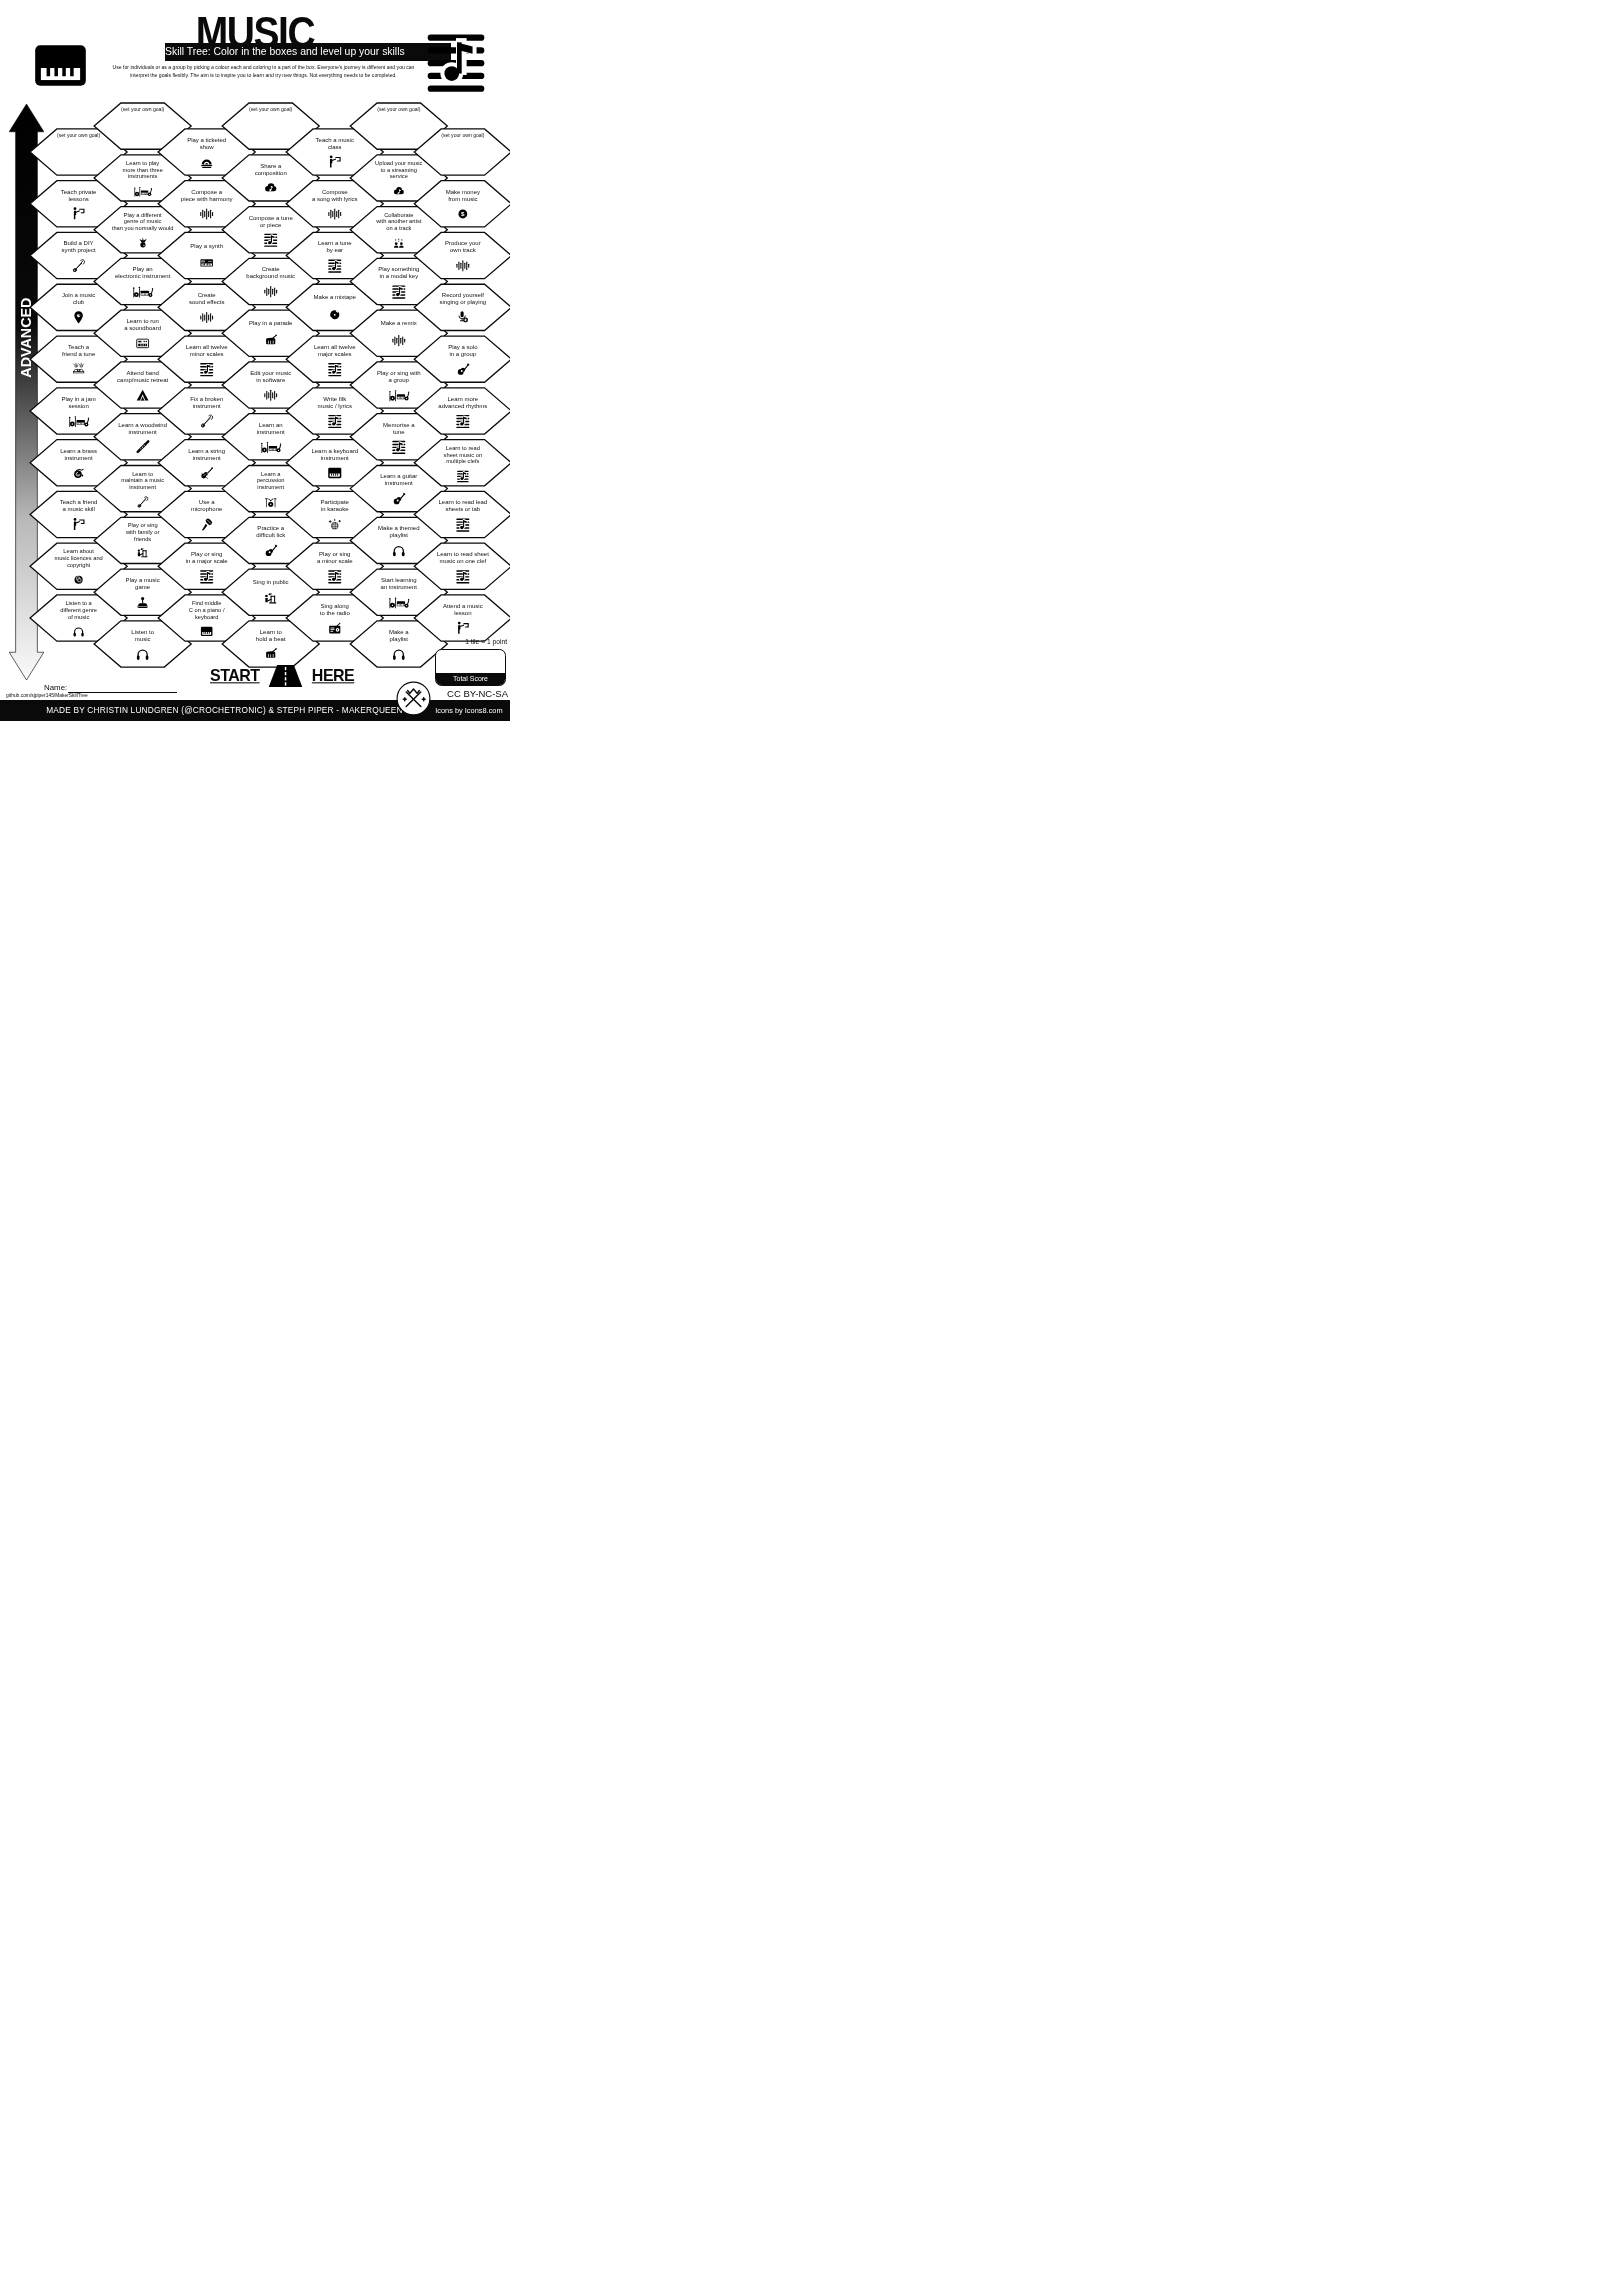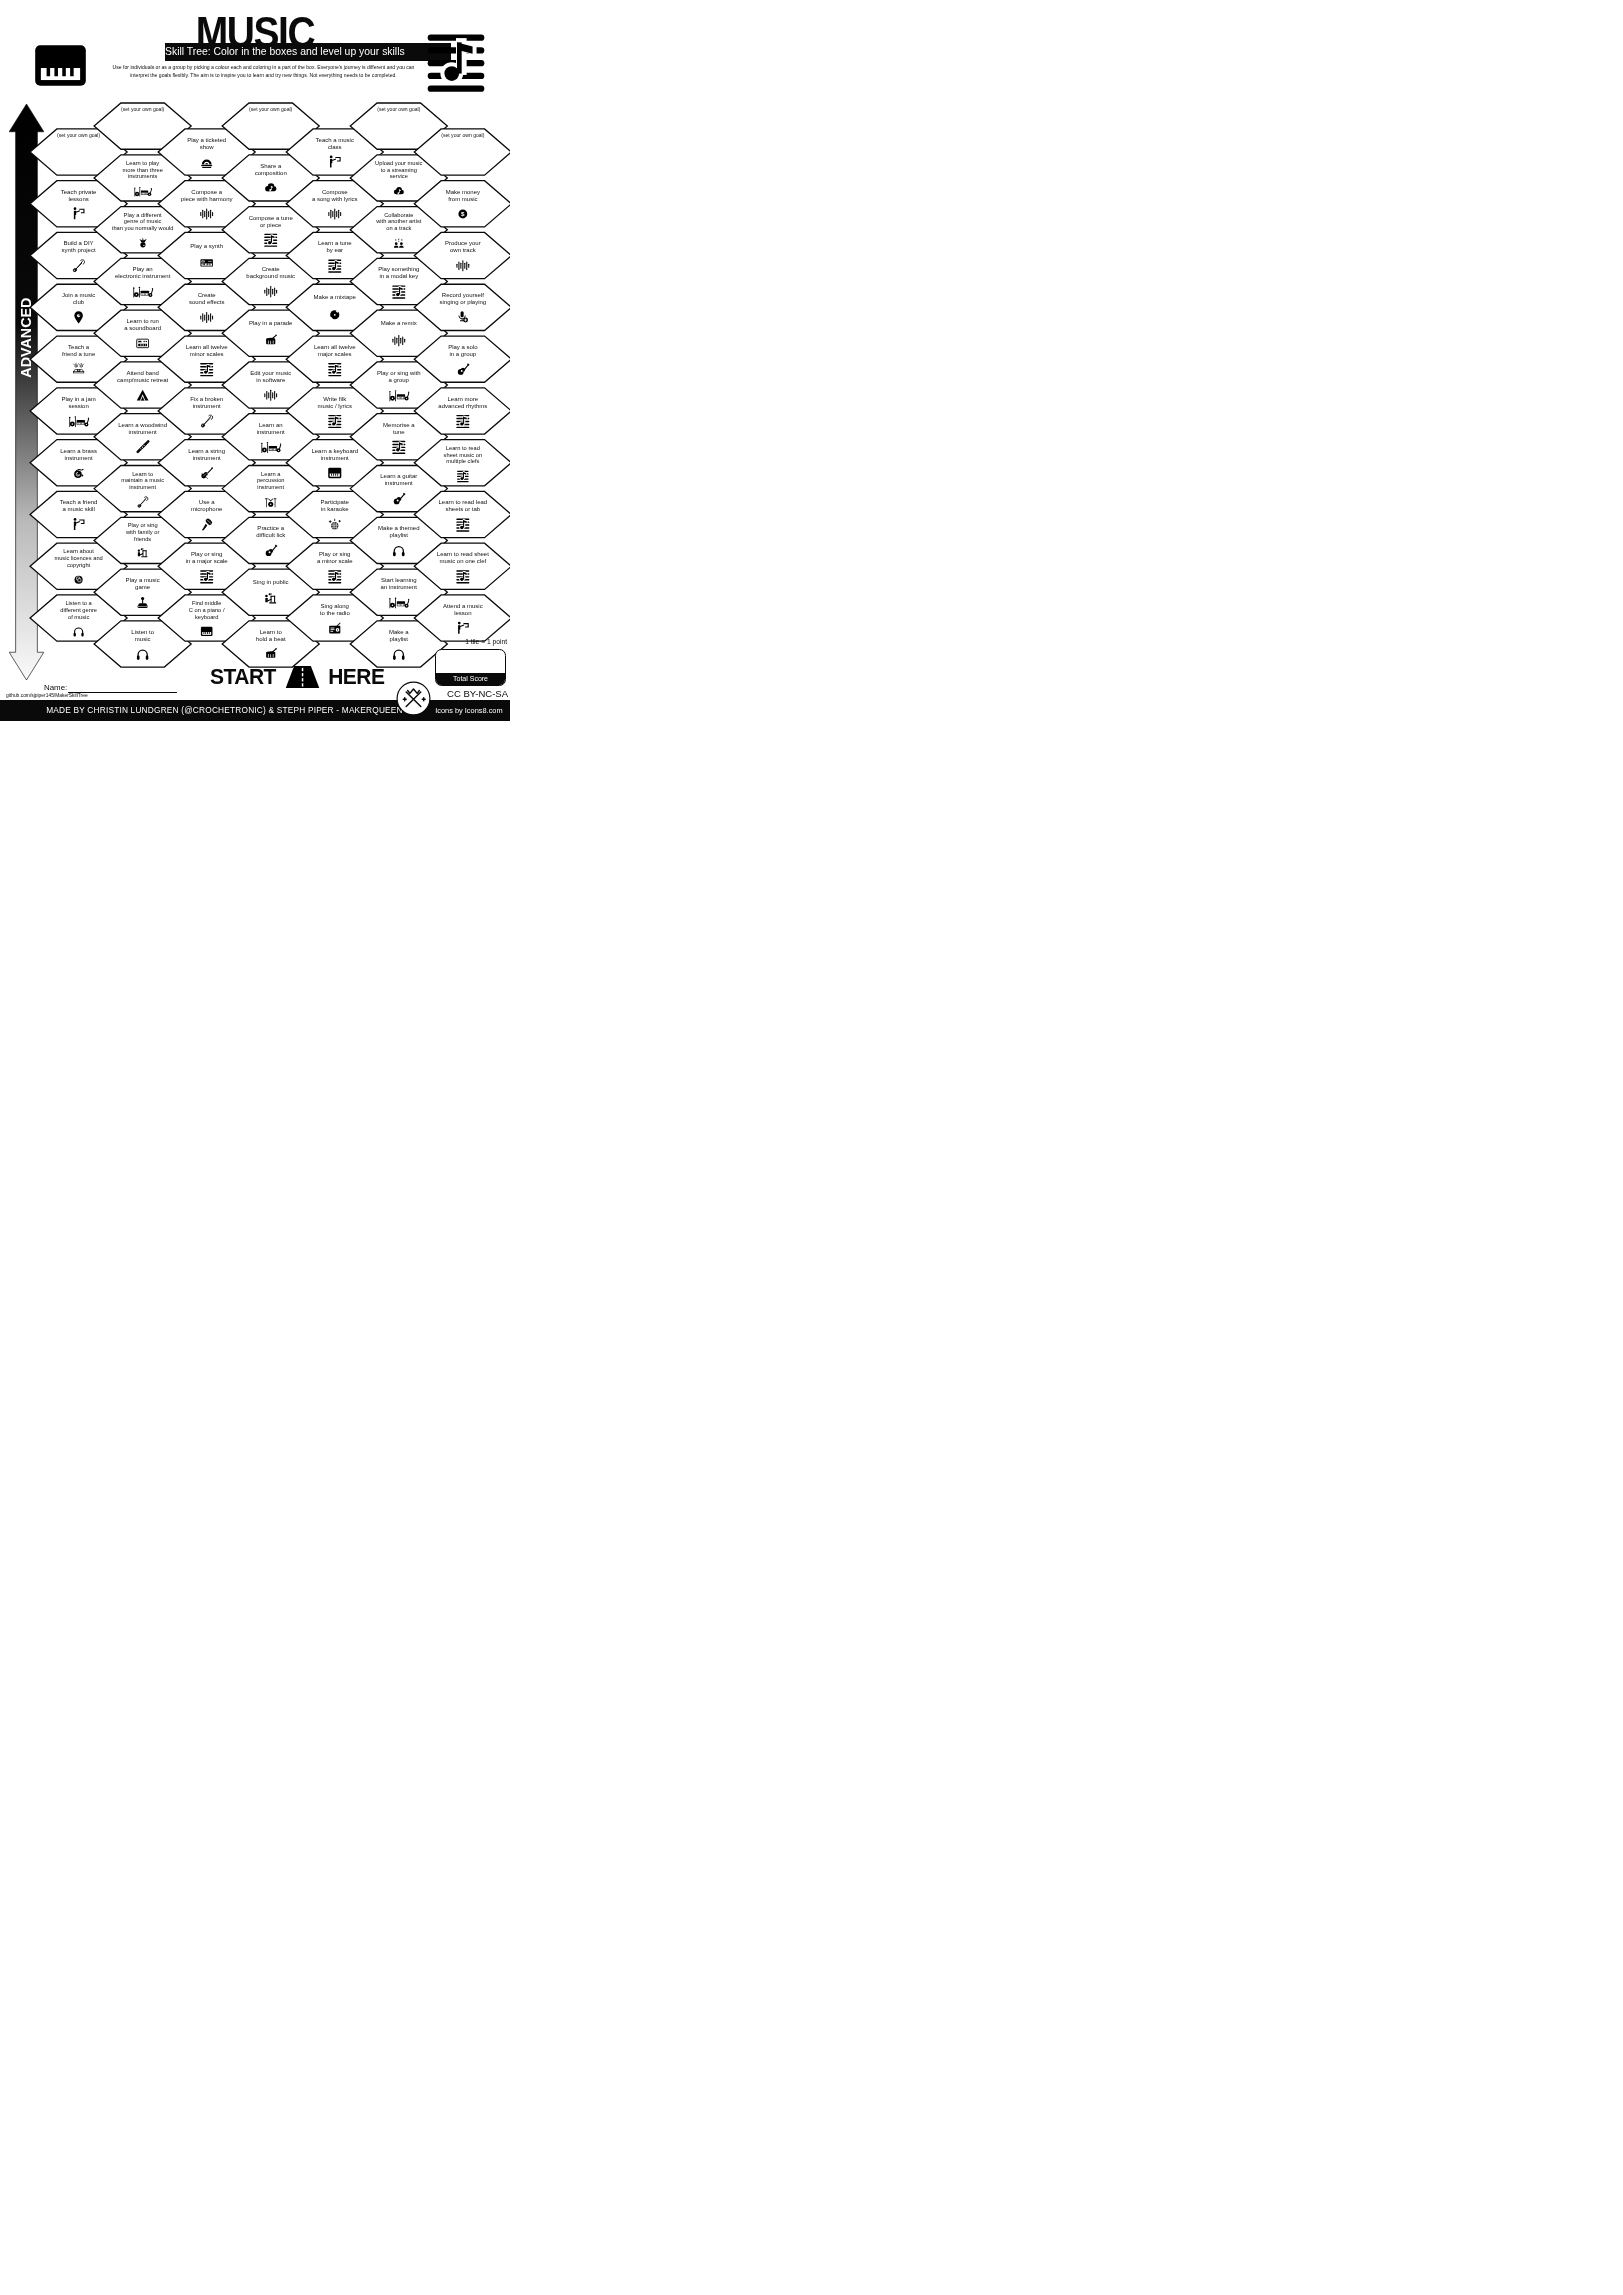--- a/index.html
+++ b/index.html
@@ -9,21 +9,21 @@
   #title{left:0;right:0;top:9.3px;text-align:center;font-weight:bold;
          font-size:39px;letter-spacing:-1.4px;transform:scaleY(1.12);transform-origin:top;}
   #subtitle-bar{left:133px;top:43px;width:286px;height:17.6px;background:#0a0a0a;
                 color:#fff;font-size:10.4px;text-align:left;line-height:17.6px;margin-left:32px;}
   #description{left:111px;top:64px;width:305px;text-align:center;font-size:5.1px;
                line-height:1.5;white-space:pre-line;}
   #name-row{left:44px;top:683px;font-size:7.9px;}
   #name-line{left:68px;top:692px;width:109px;border-bottom:1.2px solid #0a0a0a;height:0;}
   #github{left:6px;top:693px;font-size:4.9px;}
   #start-here{left:210px;top:665px;display:flex;align-items:center;gap:5.6px;}
-  .start-word{font-size:21px;font-weight:bold;transform:scaleY(1.05);letter-spacing:-0.5px;}
+  .start-word{font-size:16px;font-weight:bold;transform:scaleY(1.05);letter-spacing:-0.5px;text-decoration:underline;}
   #tilepoint{left:419px;top:638px;width:88px;text-align:right;font-size:6.7px;}
   #score-box{left:435px;top:649px;width:69px;height:35px;border:1.2px solid #0a0a0a;
              border-radius:6.5px;background:#fff;overflow:hidden;}
   #score-band{position:absolute;left:0;right:0;bottom:0;height:12.5px;background:#0a0a0a;
               color:#fff;font-size:7px;text-align:center;line-height:12.5px;}
   #license{left:434px;top:688px;width:74px;text-align:right;font-size:9.5px;}
   #bottom-bar{left:0;top:700px;width:510px;height:21px;background:#0a0a0a;}
   #credit{position:absolute;left:0;width:463px;text-align:center;color:#fff;
           font-size:8.3px;line-height:21px;letter-spacing:0.2px;}
   #icons-credit{position:absolute;right:7.4px;color:#fff;font-size:7.4px;line-height:21px;margin-left:41px;}

